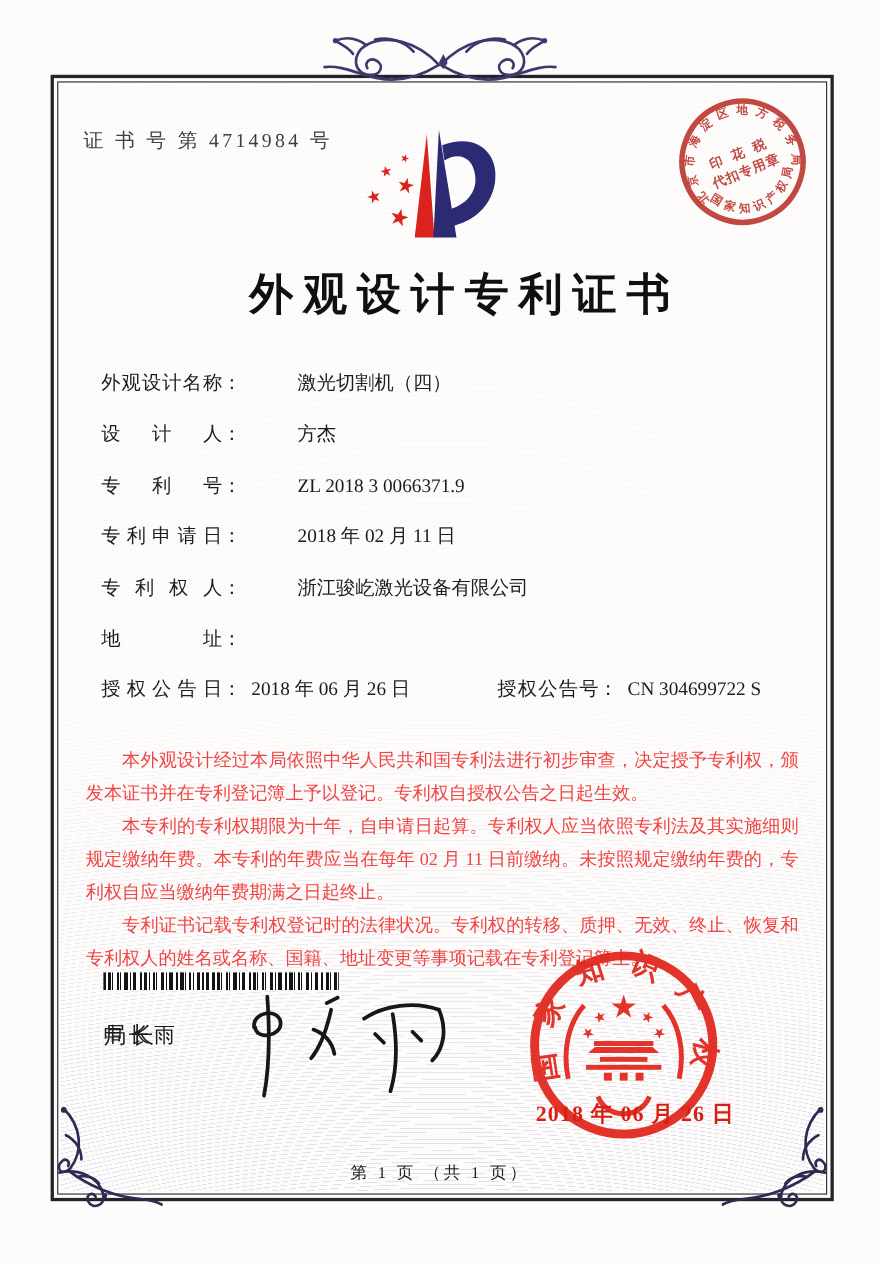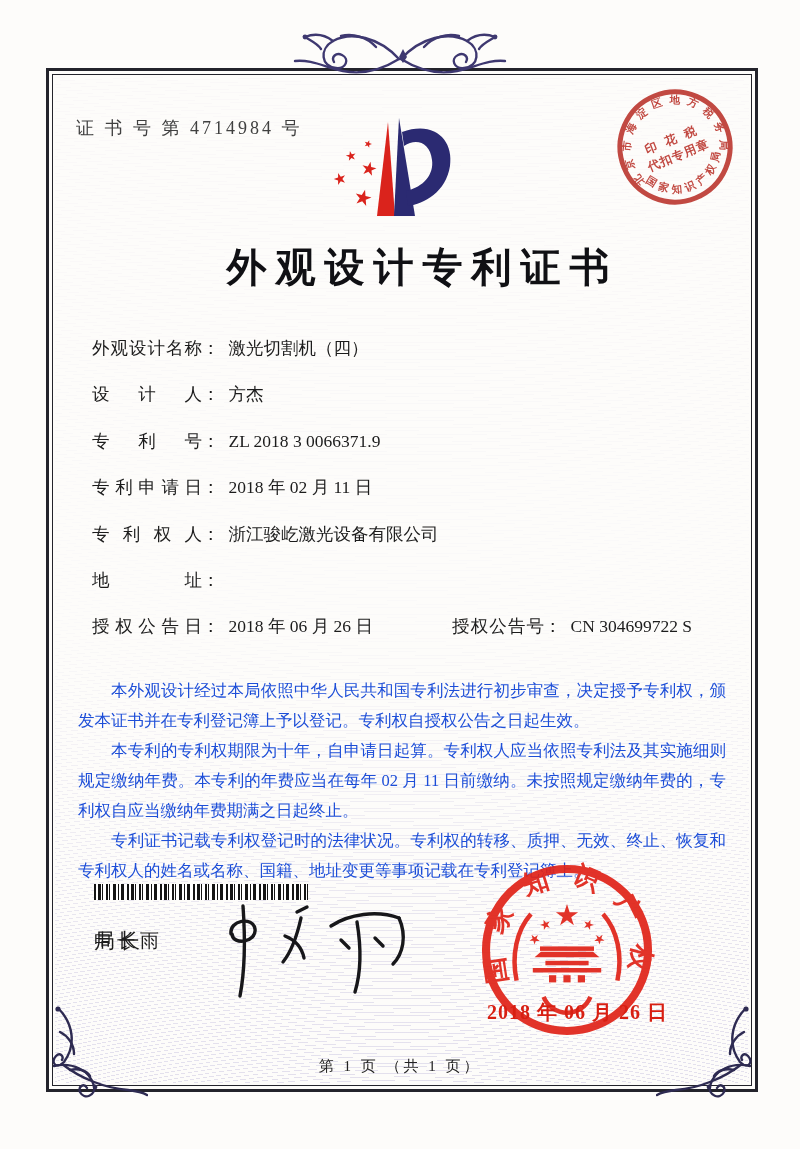--- a/index.html
+++ b/index.html
@@ -38,30 +38,30 @@
   .title {
     position:absolute; left:0; top:240px; width:100%;
     text-align:center; font-size:40px; font-weight:bold;
     letter-spacing:9px; color:#101014;padding-left:45px;
   }
 
   .fields { position:absolute; left:92px; top:336px; width:616px; font-size:17.5px; }
   .frow { display:flex; margin-bottom:21px; line-height:1.45; }
   .flabel { flex:none; width:110px; text-align:justify; text-align-last:justify; }
   .fcolon { flex:none; margin-right:9px; }
-  .fvalue { flex:1; }
+  .fvalue { flex:1;margin-left:42px; }
   .grant-row { display:flex; margin-bottom:0; }
   .gpair { display:flex; line-height:1.45; }
   .gpair-left { width:360px; flex:none; }
   .gpair-right { flex:1; }
   .gpair-right .flabel { width:92px; }
 
   .paragraphs {
     position:absolute; left:78px; top:676px; width:648px;
-    font-size:16.5px; line-height:1.82; text-align:justify; color:#1d4ed8;
+    font-size:16.5px; line-height:1.82; text-align:justify; color:#ef4444;
   }
   .paragraphs p { text-indent:2em; margin:0; }
 
   .barcode {
     position:absolute; left:94px; top:884px; width:214px; height:16px;
     background:repeating-linear-gradient(90deg,
       #141414 0 2px,  #fff 2px 4px,
       #141414 4px 7px,#fff 7px 8px,
       #141414 8px 9px,#fff 9px 12px,
       #141414 12px 14px,#fff 14px 15px,

